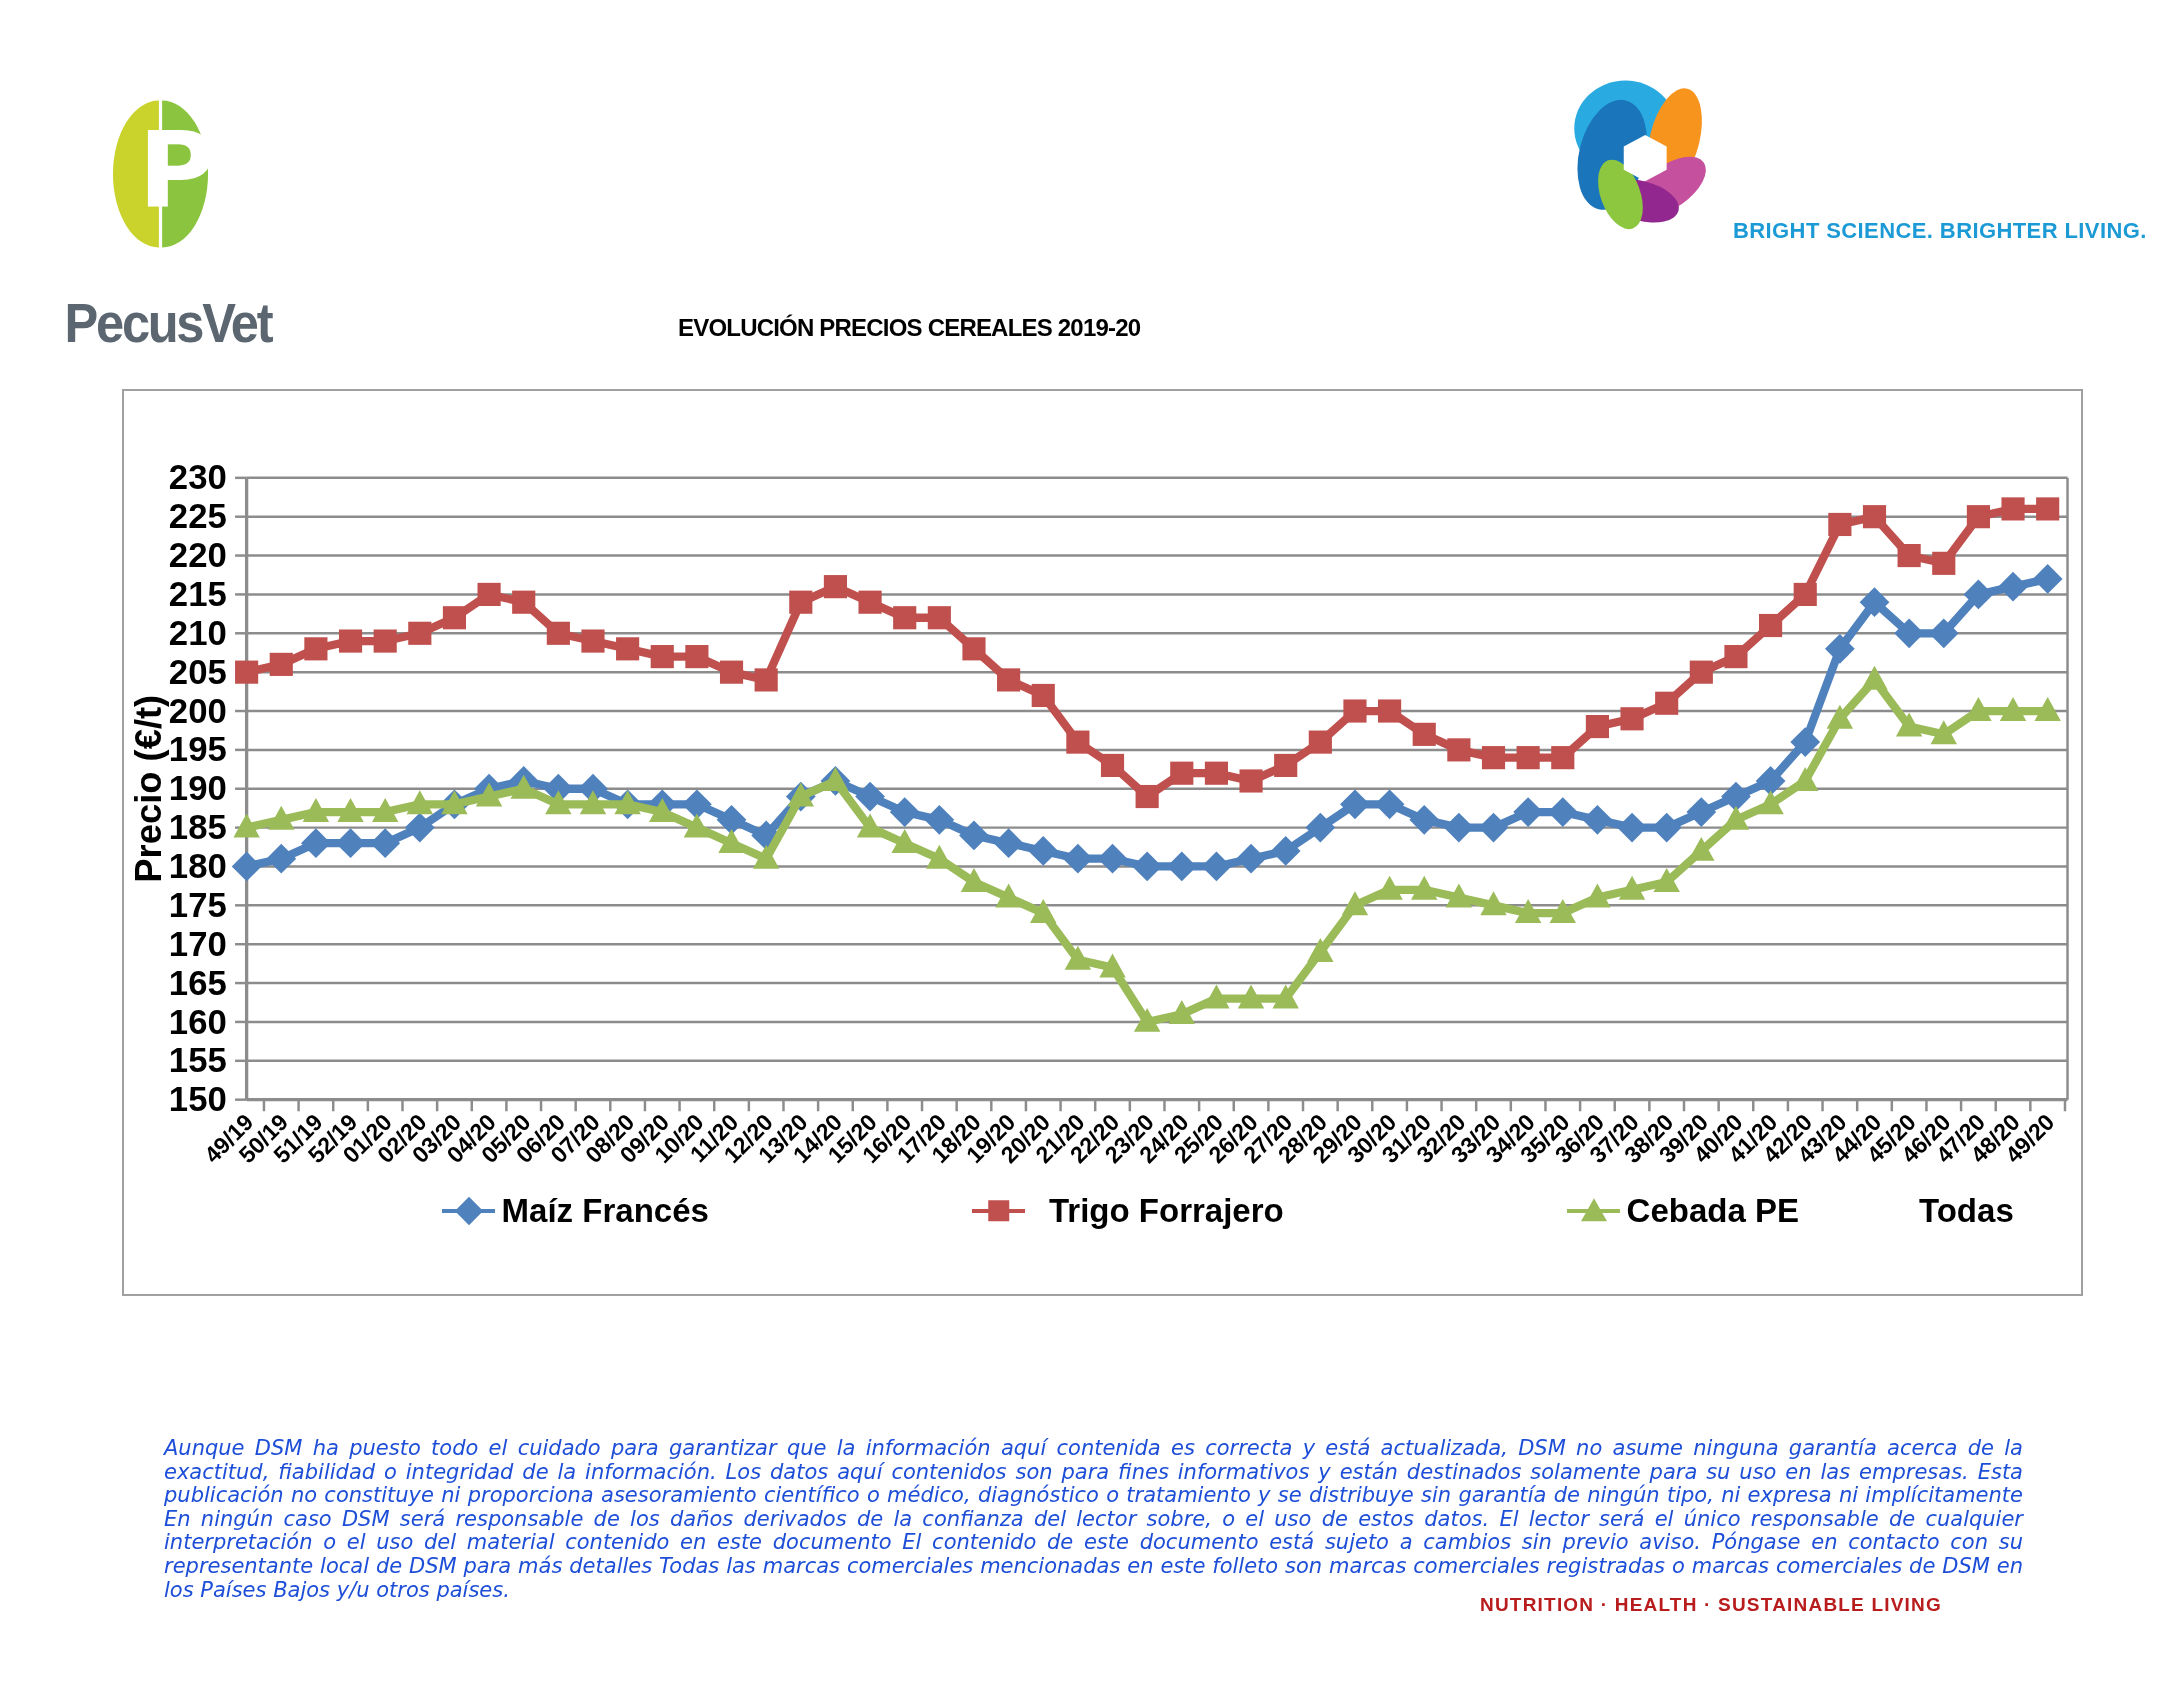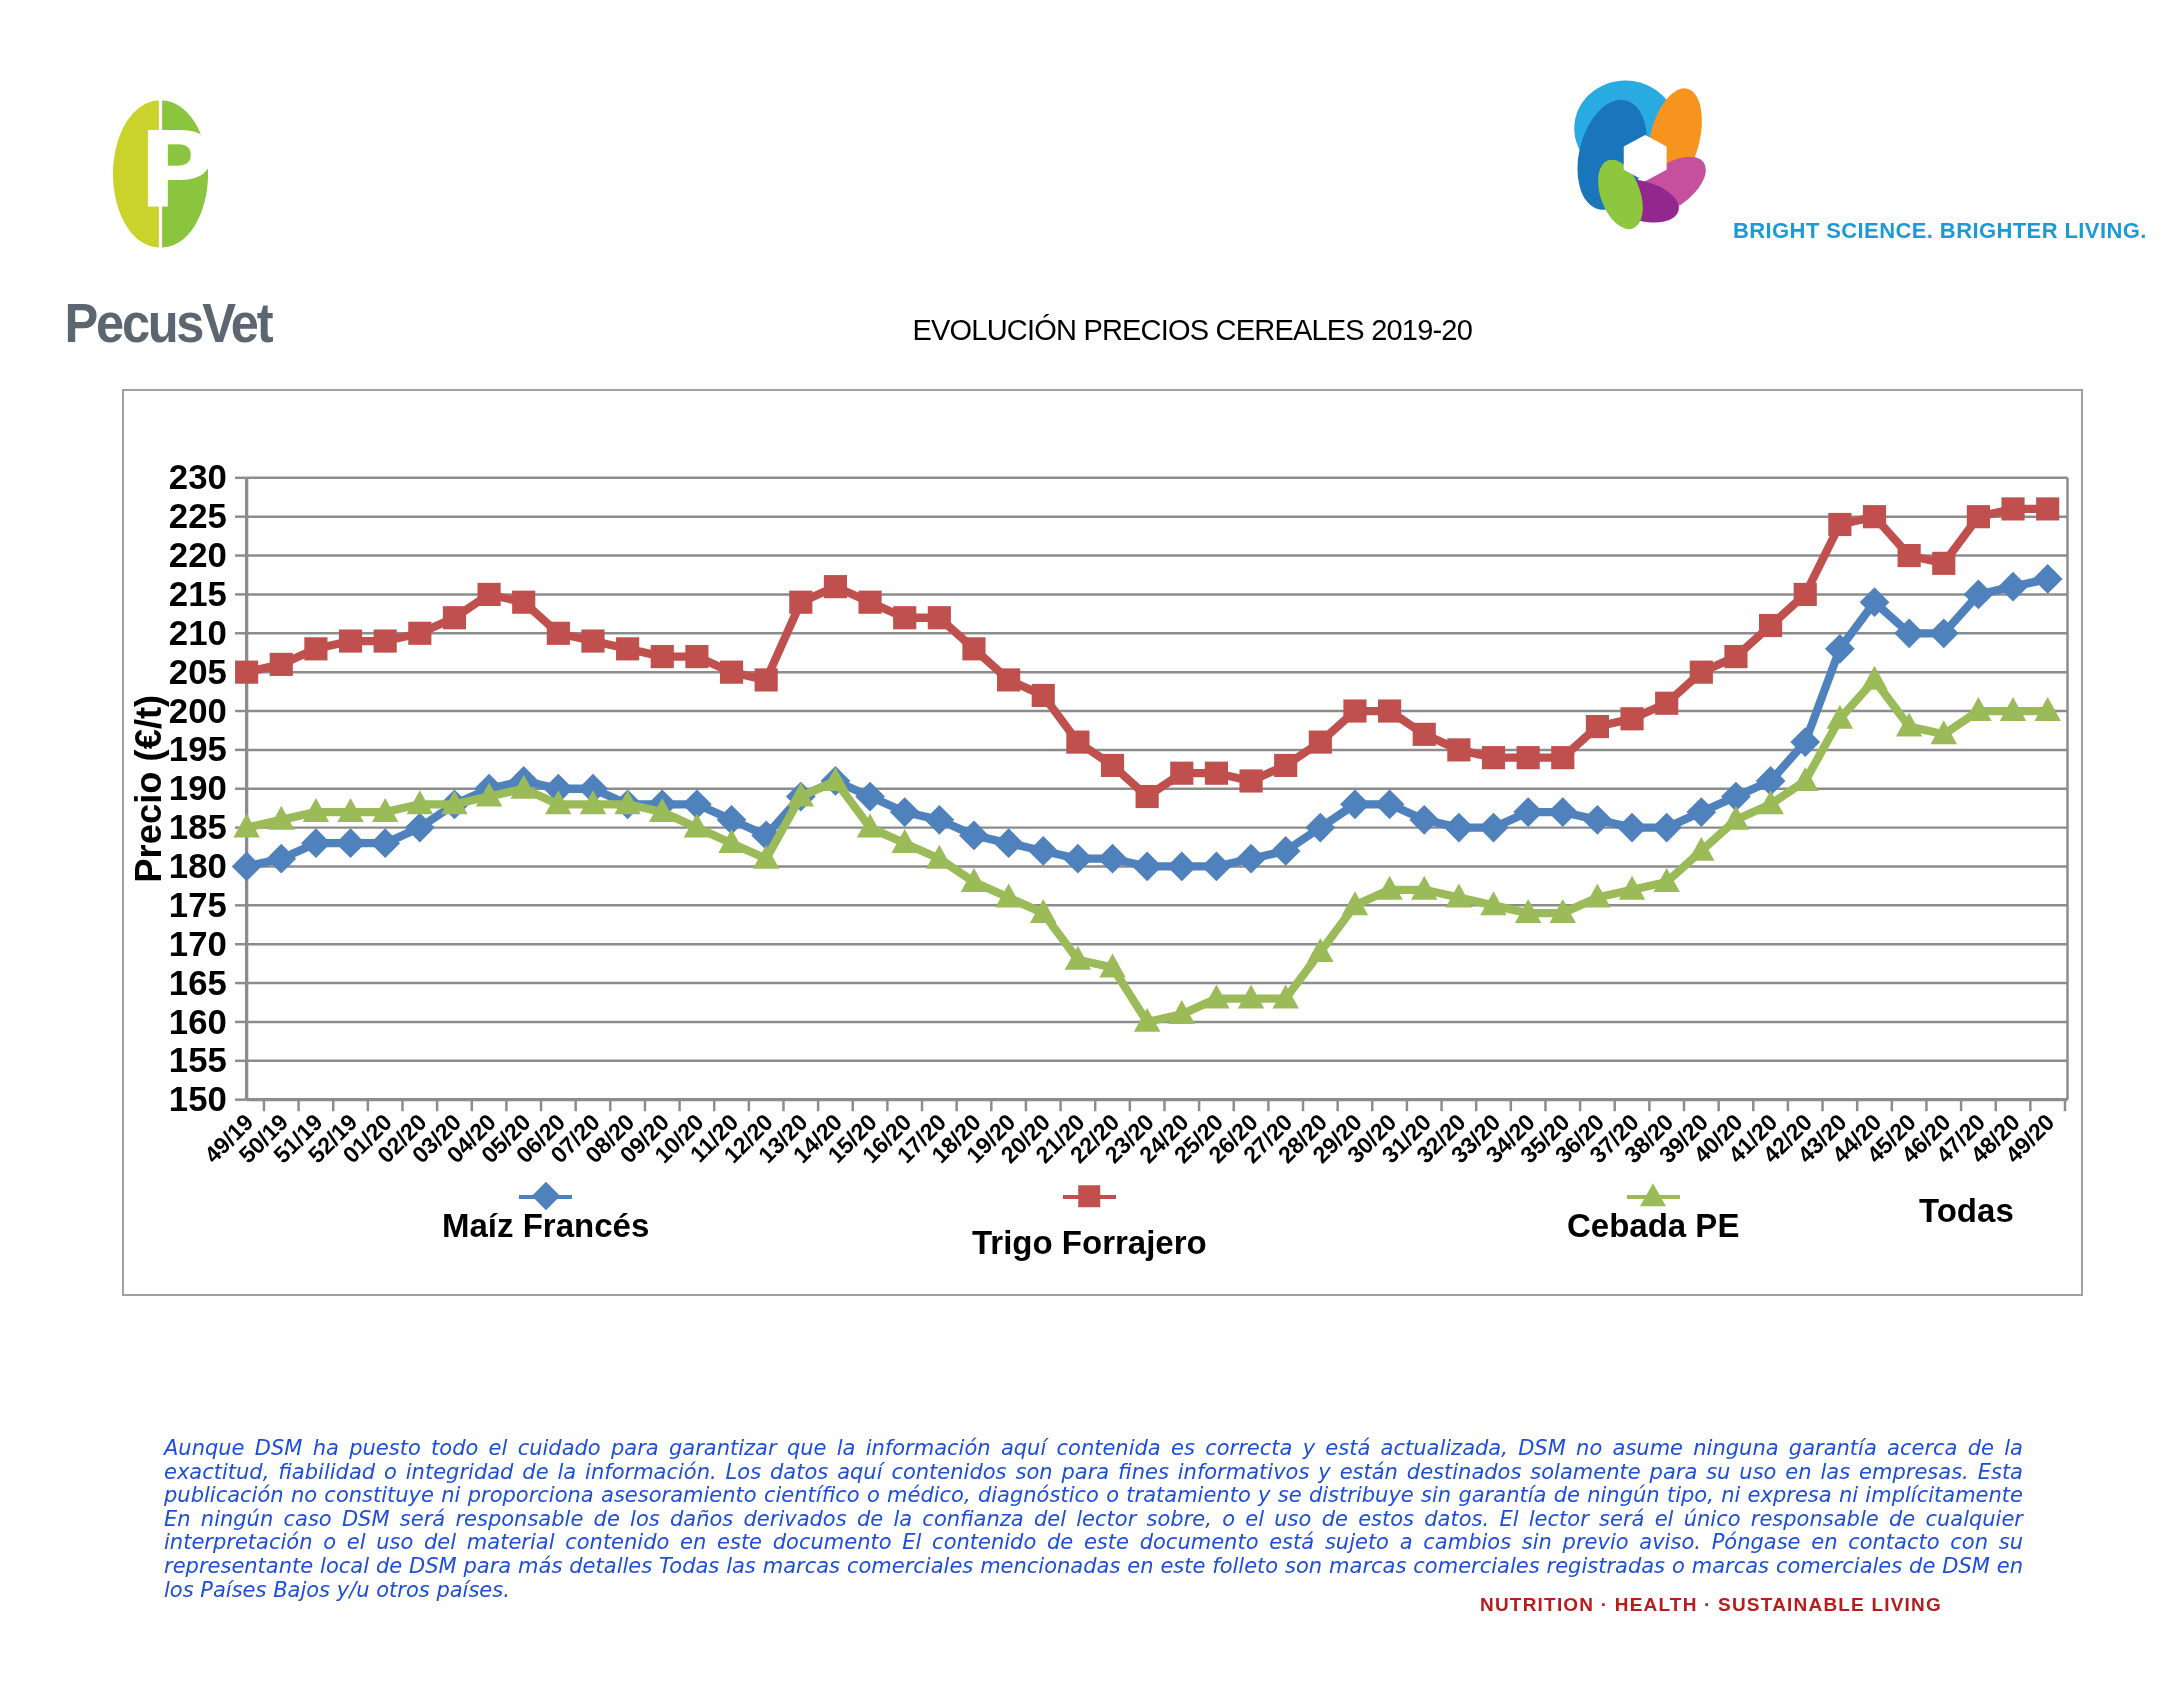--- a/index.html
+++ b/index.html
@@ -5,27 +5,27 @@
   html,body{margin:0;padding:0;background:#ffffff;}
   #page{position:relative;width:2183px;height:1687px;background:#fff;overflow:hidden;
         font-family:"Liberation Sans",sans-serif;}
   .abs{position:absolute;}
   
   #pecusvet-name{left:56px;top:291px;width:215px;text-align:center;font-weight:bold;
        font-size:55px;color:#5B6670;letter-spacing:-2.5px;transform:scaleX(.92);transform-origin:center;}
   #dsm-name{left:1731px;top:83px;font-weight:bold;font-size:98px;color:#1D4F9E;letter-spacing:-2.5px;}
   #dsm-tagline{left:1733px;top:218px;font-weight:bold;font-size:22px;color:#1C9AD6;letter-spacing:0.4px;}
   
-  #main-title{left:678px;top:314px;width:794px;text-align:right;font-size:29px;font-weight:normal;
+  #main-title{left:678px;top:314px;width:794px;text-align:left;font-size:24px;font-weight:bold;
        color:#000;letter-spacing:-0.8px;}
   
   #chart-box{left:122px;top:389px;width:1957px;height:903px;border:2.5px solid #A0A0A0;background:#fff;}
   #chart-svg{position:absolute;left:0;top:0;}
   .legend-item{position:absolute;display:flex;align-items:center;gap:6.6px;font-weight:bold;
-       font-size:33px;color:#000;flex-direction:column;}
+       font-size:33px;color:#000;}
   .legend-key{position:relative;width:53px;height:8.3px;}
   .legend-key .kline{position:absolute;left:0;top:2.5px;width:53px;height:4.1px;}
   .kmark{position:absolute;left:50%;top:50%;}
   .kmark.diamond{width:20px;height:20px;transform:translate(-50%,-50%) rotate(45deg);}
   .kmark.square{width:21.5px;height:21.5px;transform:translate(-50%,-50%);}
   .kmark.triangle{width:0;height:0;border-left:13.2px solid transparent;border-right:13.2px solid transparent;
        border-bottom:23px solid #9BBB59;transform:translate(-50%,-55%);}
   #legend-semana{position:absolute;font-weight:bold;font-size:33px;color:#000;}
   
   #disclaimer{left:164px;top:1437px;width:1859px;font-size:21px;line-height:23.6px;

